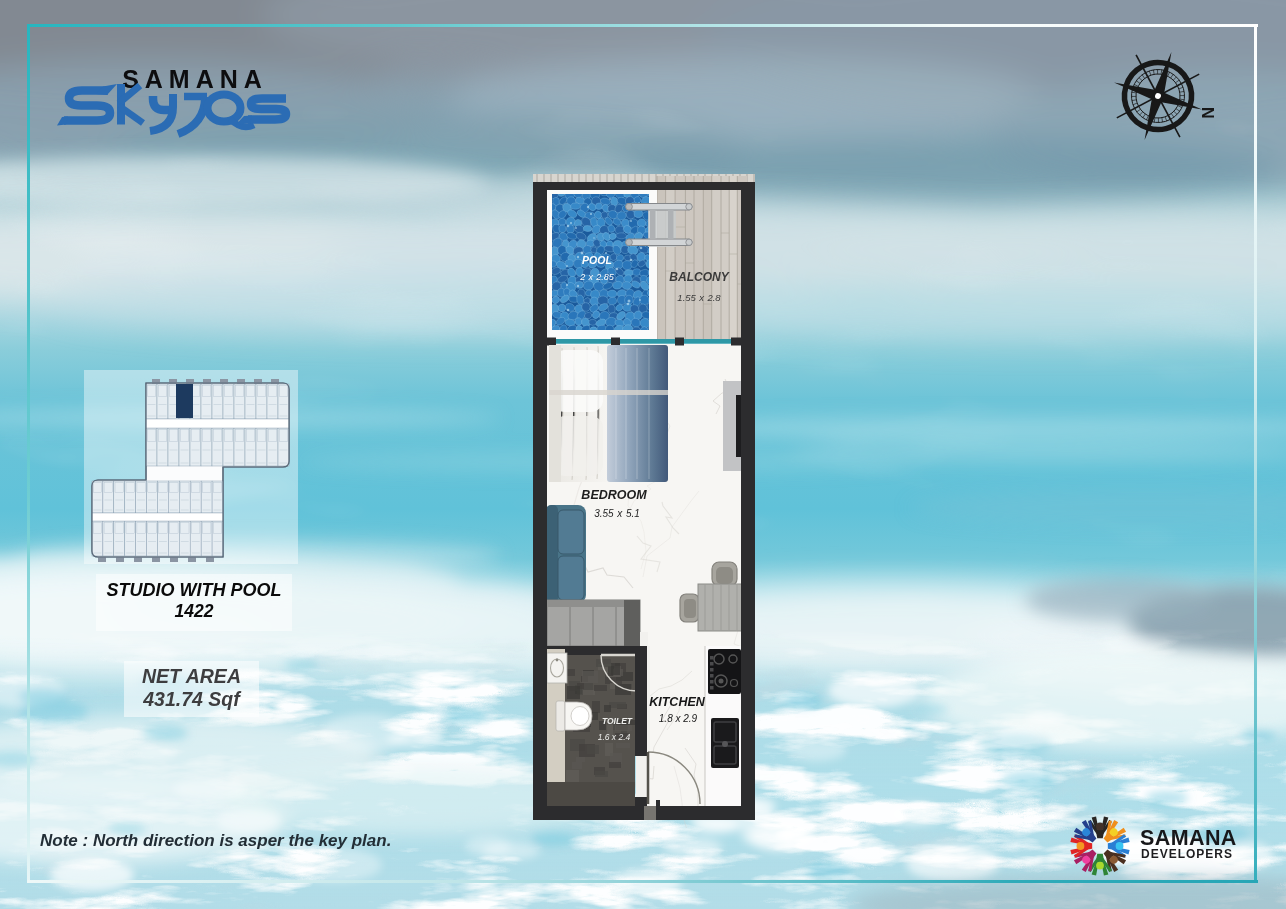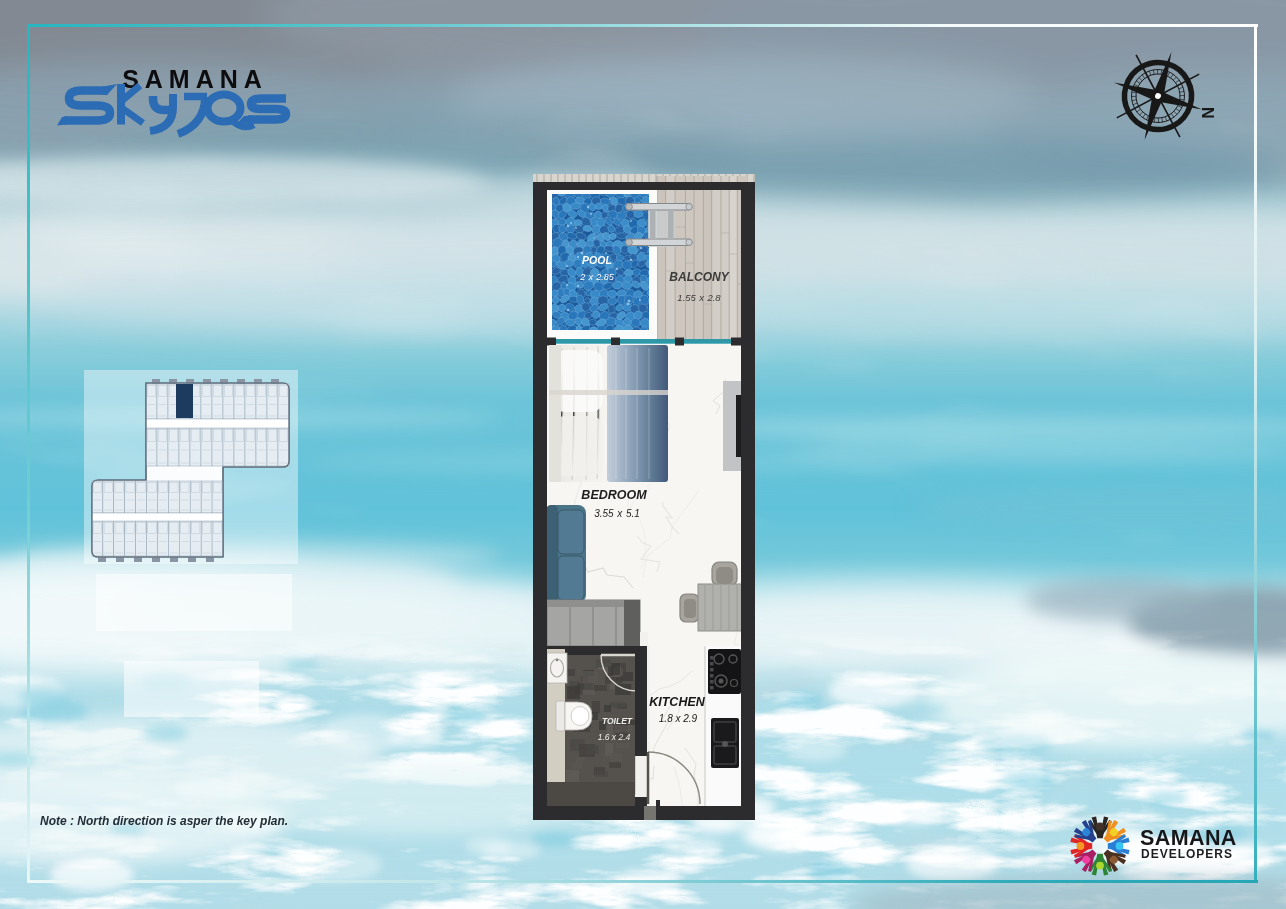--- a/index.html
+++ b/index.html
@@ -496,22 +496,24 @@
         <rect x="134" y="557" width="8" height="5" fill="#8a95a3"></rect>
         <rect x="152" y="557" width="8" height="5" fill="#8a95a3"></rect>
         <rect x="170" y="557" width="8" height="5" fill="#8a95a3"></rect>
         <rect x="188" y="557" width="8" height="5" fill="#8a95a3"></rect>
         <rect x="206" y="557" width="8" height="5" fill="#8a95a3"></rect>
 <rect x="176" y="384" width="17" height="34" fill="#1d3a5f"></rect>
 <path d="M146,383 H283 Q289,383 289,389 V461 Q289,467 283,467 H223 V557 H98 Q92,557 92,551 V486 Q92,480 98,480 H146 Z" fill="none" stroke="#5a6a7a" stroke-width="1.2"></path>
 </g>
 </svg>
 <div style="position:absolute;left:96px;top:574px;width:196px;height:57px;background:rgba(255,255,255,0.5)"></div>
+<div style="position:absolute;left:96px;top:580px;width:196px;text-align:center;font-style:italic;font-weight:bold;font-size:18px;color:#0a0a0a;line-height:1.15;font-family:'Liberation Sans',sans-serif">STUDIO WITH POOL<br><span style="font-size:17.5px">1422</span></div>
 <div style="position:absolute;left:124px;top:661px;width:135px;height:56px;background:rgba(255,255,255,0.55)"></div>
-<div style="position:absolute;left:40px;top:814px;font-style:italic;font-weight:bold;font-size:12px;color:#232e36;font-family:'Liberation Sans',sans-serif">Note : North direction is asper the key plan.</div>
+<div style="position:absolute;left:124px;top:665px;width:135px;text-align:center;font-style:italic;font-weight:bold;font-size:19.5px;color:#3d3d3f;line-height:1.2;font-family:'Liberation Sans',sans-serif">NET AREA<br>431.74 Sqf</div>
+<div style="position:absolute;left:40px;top:831px;font-style:italic;font-weight:bold;font-size:17px;color:#232e36;font-family:'Liberation Sans',sans-serif">Note : North direction is asper the key plan.</div>
 
 <svg style="position:absolute;left:520px;top:168px" width="248" height="660" viewBox="520 168 248 660" xmlns="http://www.w3.org/2000/svg">
 <defs>
  <linearGradient id="duvet" x1="0" y1="0" x2="1" y2="0">
   <stop offset="0" stop-color="#c3cdda"></stop>
           <stop offset="0.35" stop-color="#93a7bd"></stop>
           <stop offset="0.75" stop-color="#5d7893"></stop>
           <stop offset="1" stop-color="#42597a"></stop>
  </linearGradient>
  <linearGradient id="pill" x1="0" y1="0" x2="1" y2="0">

